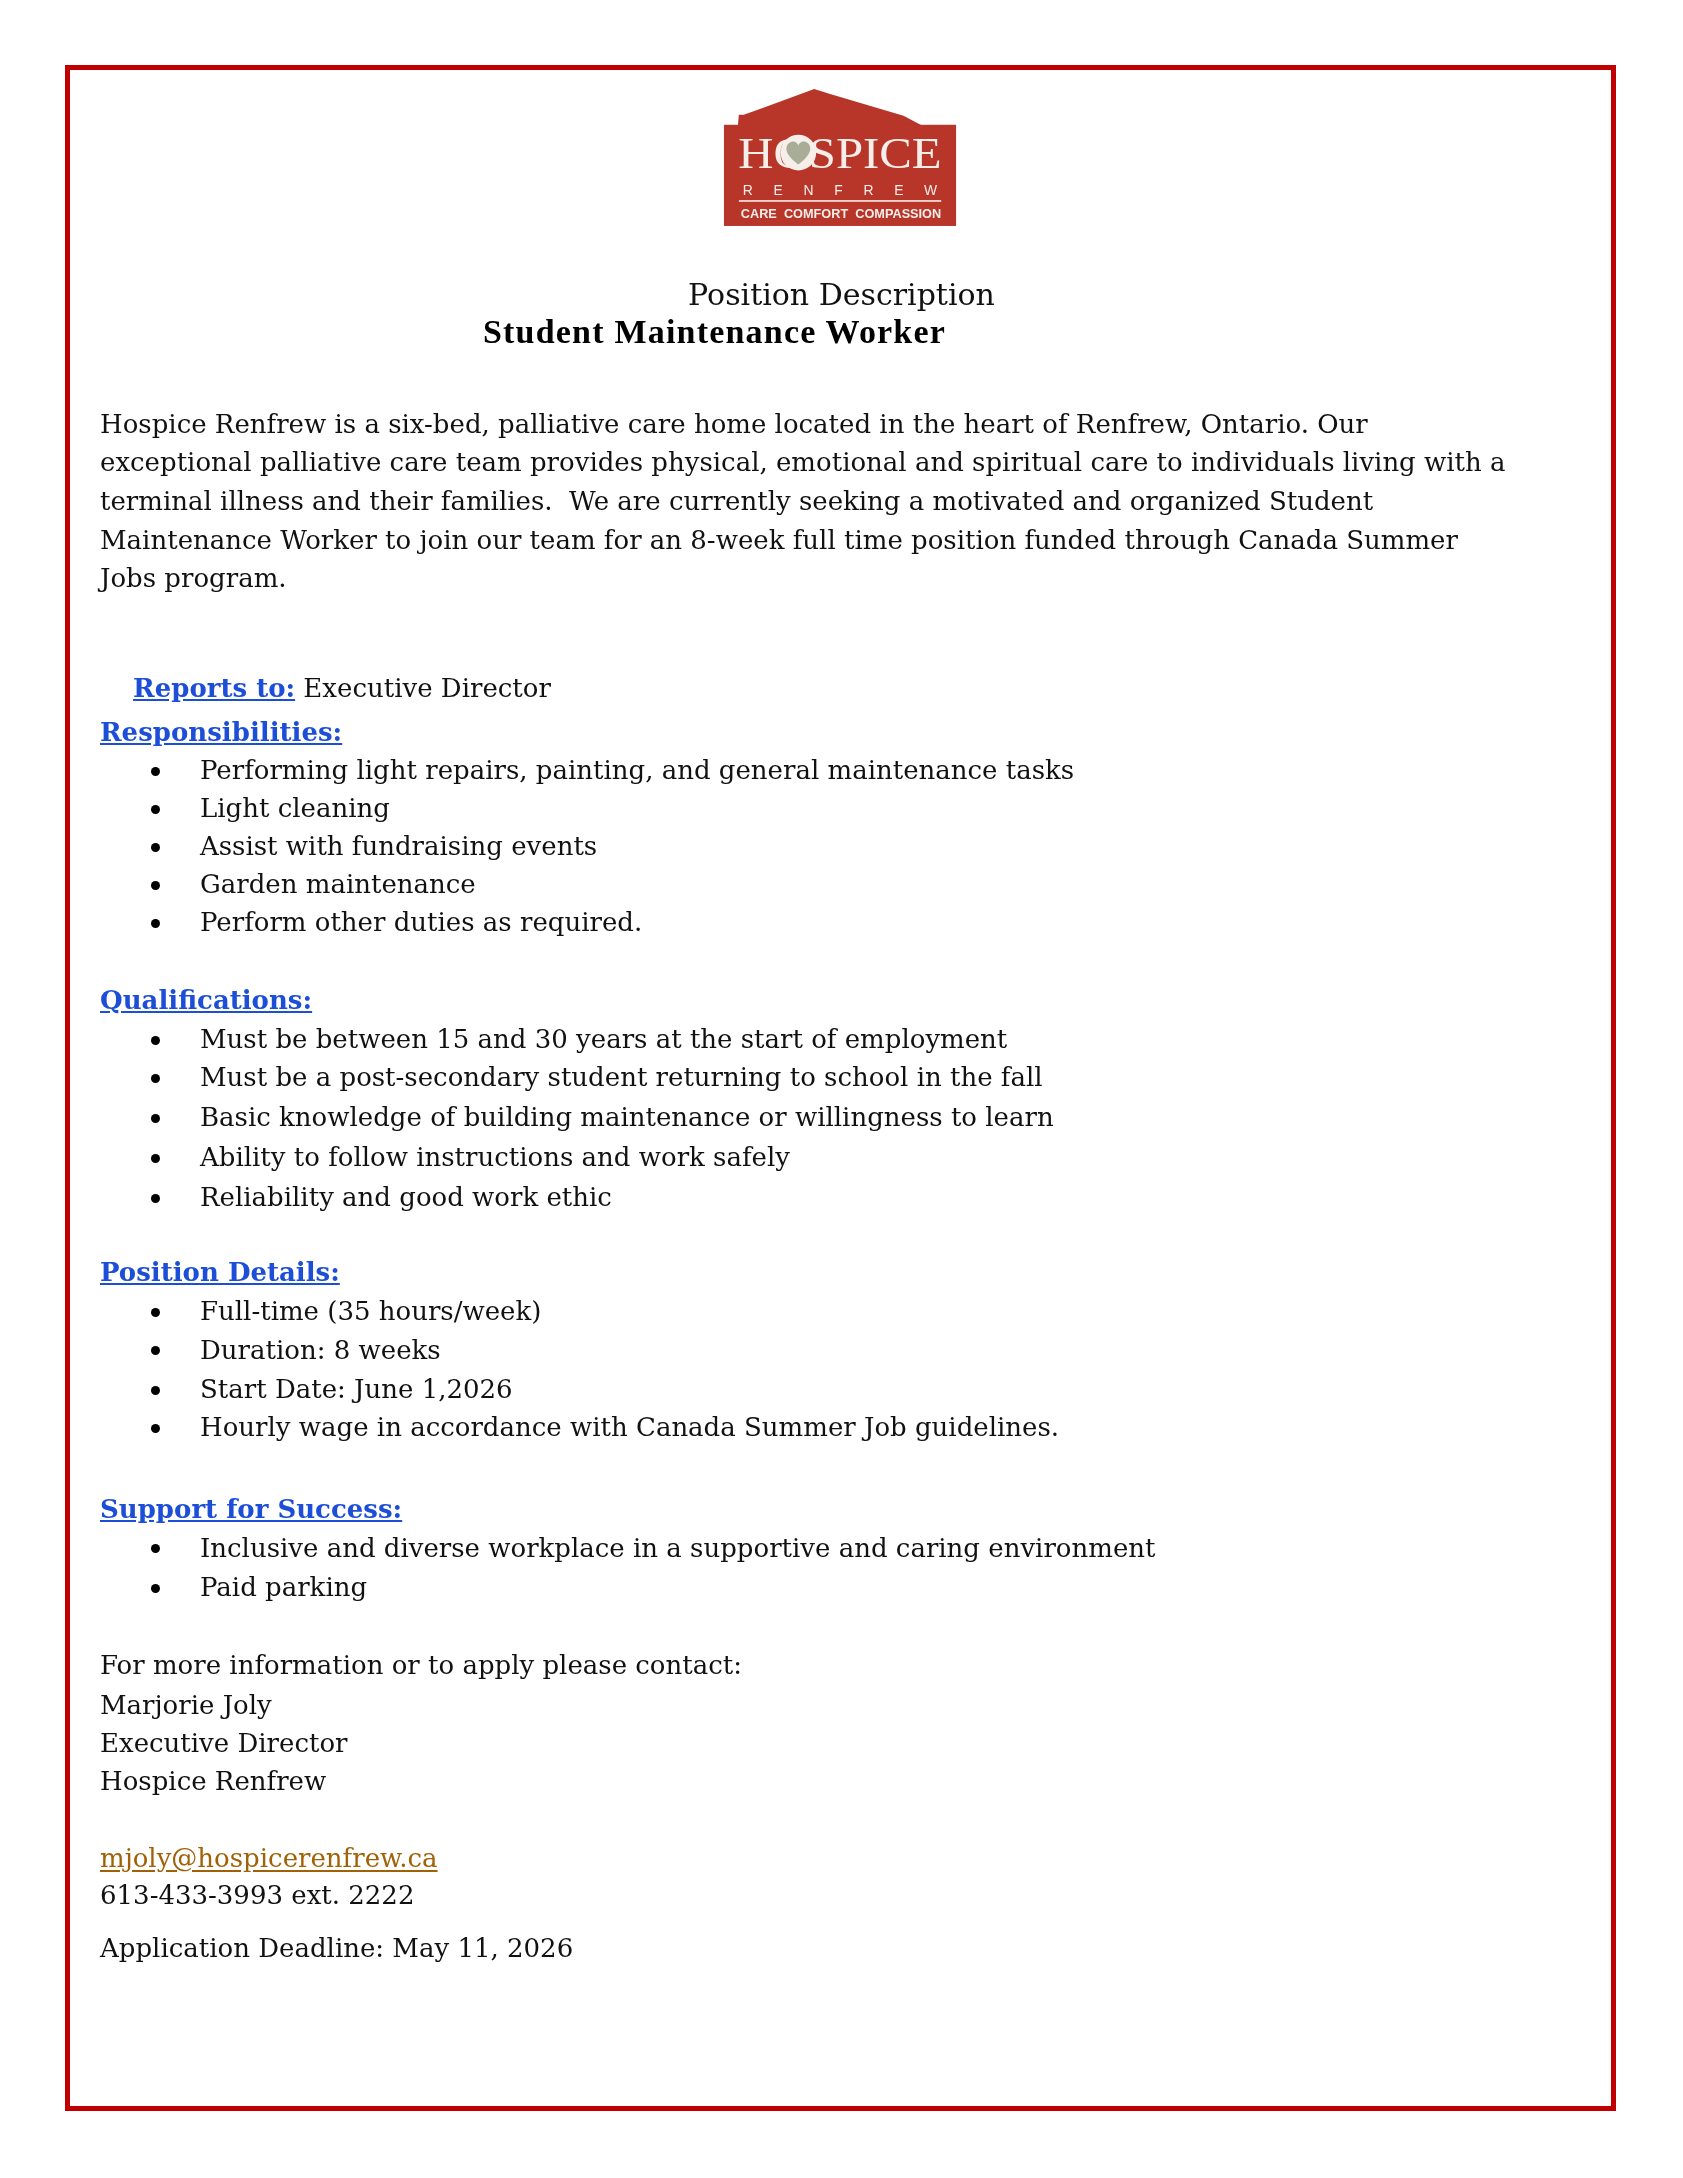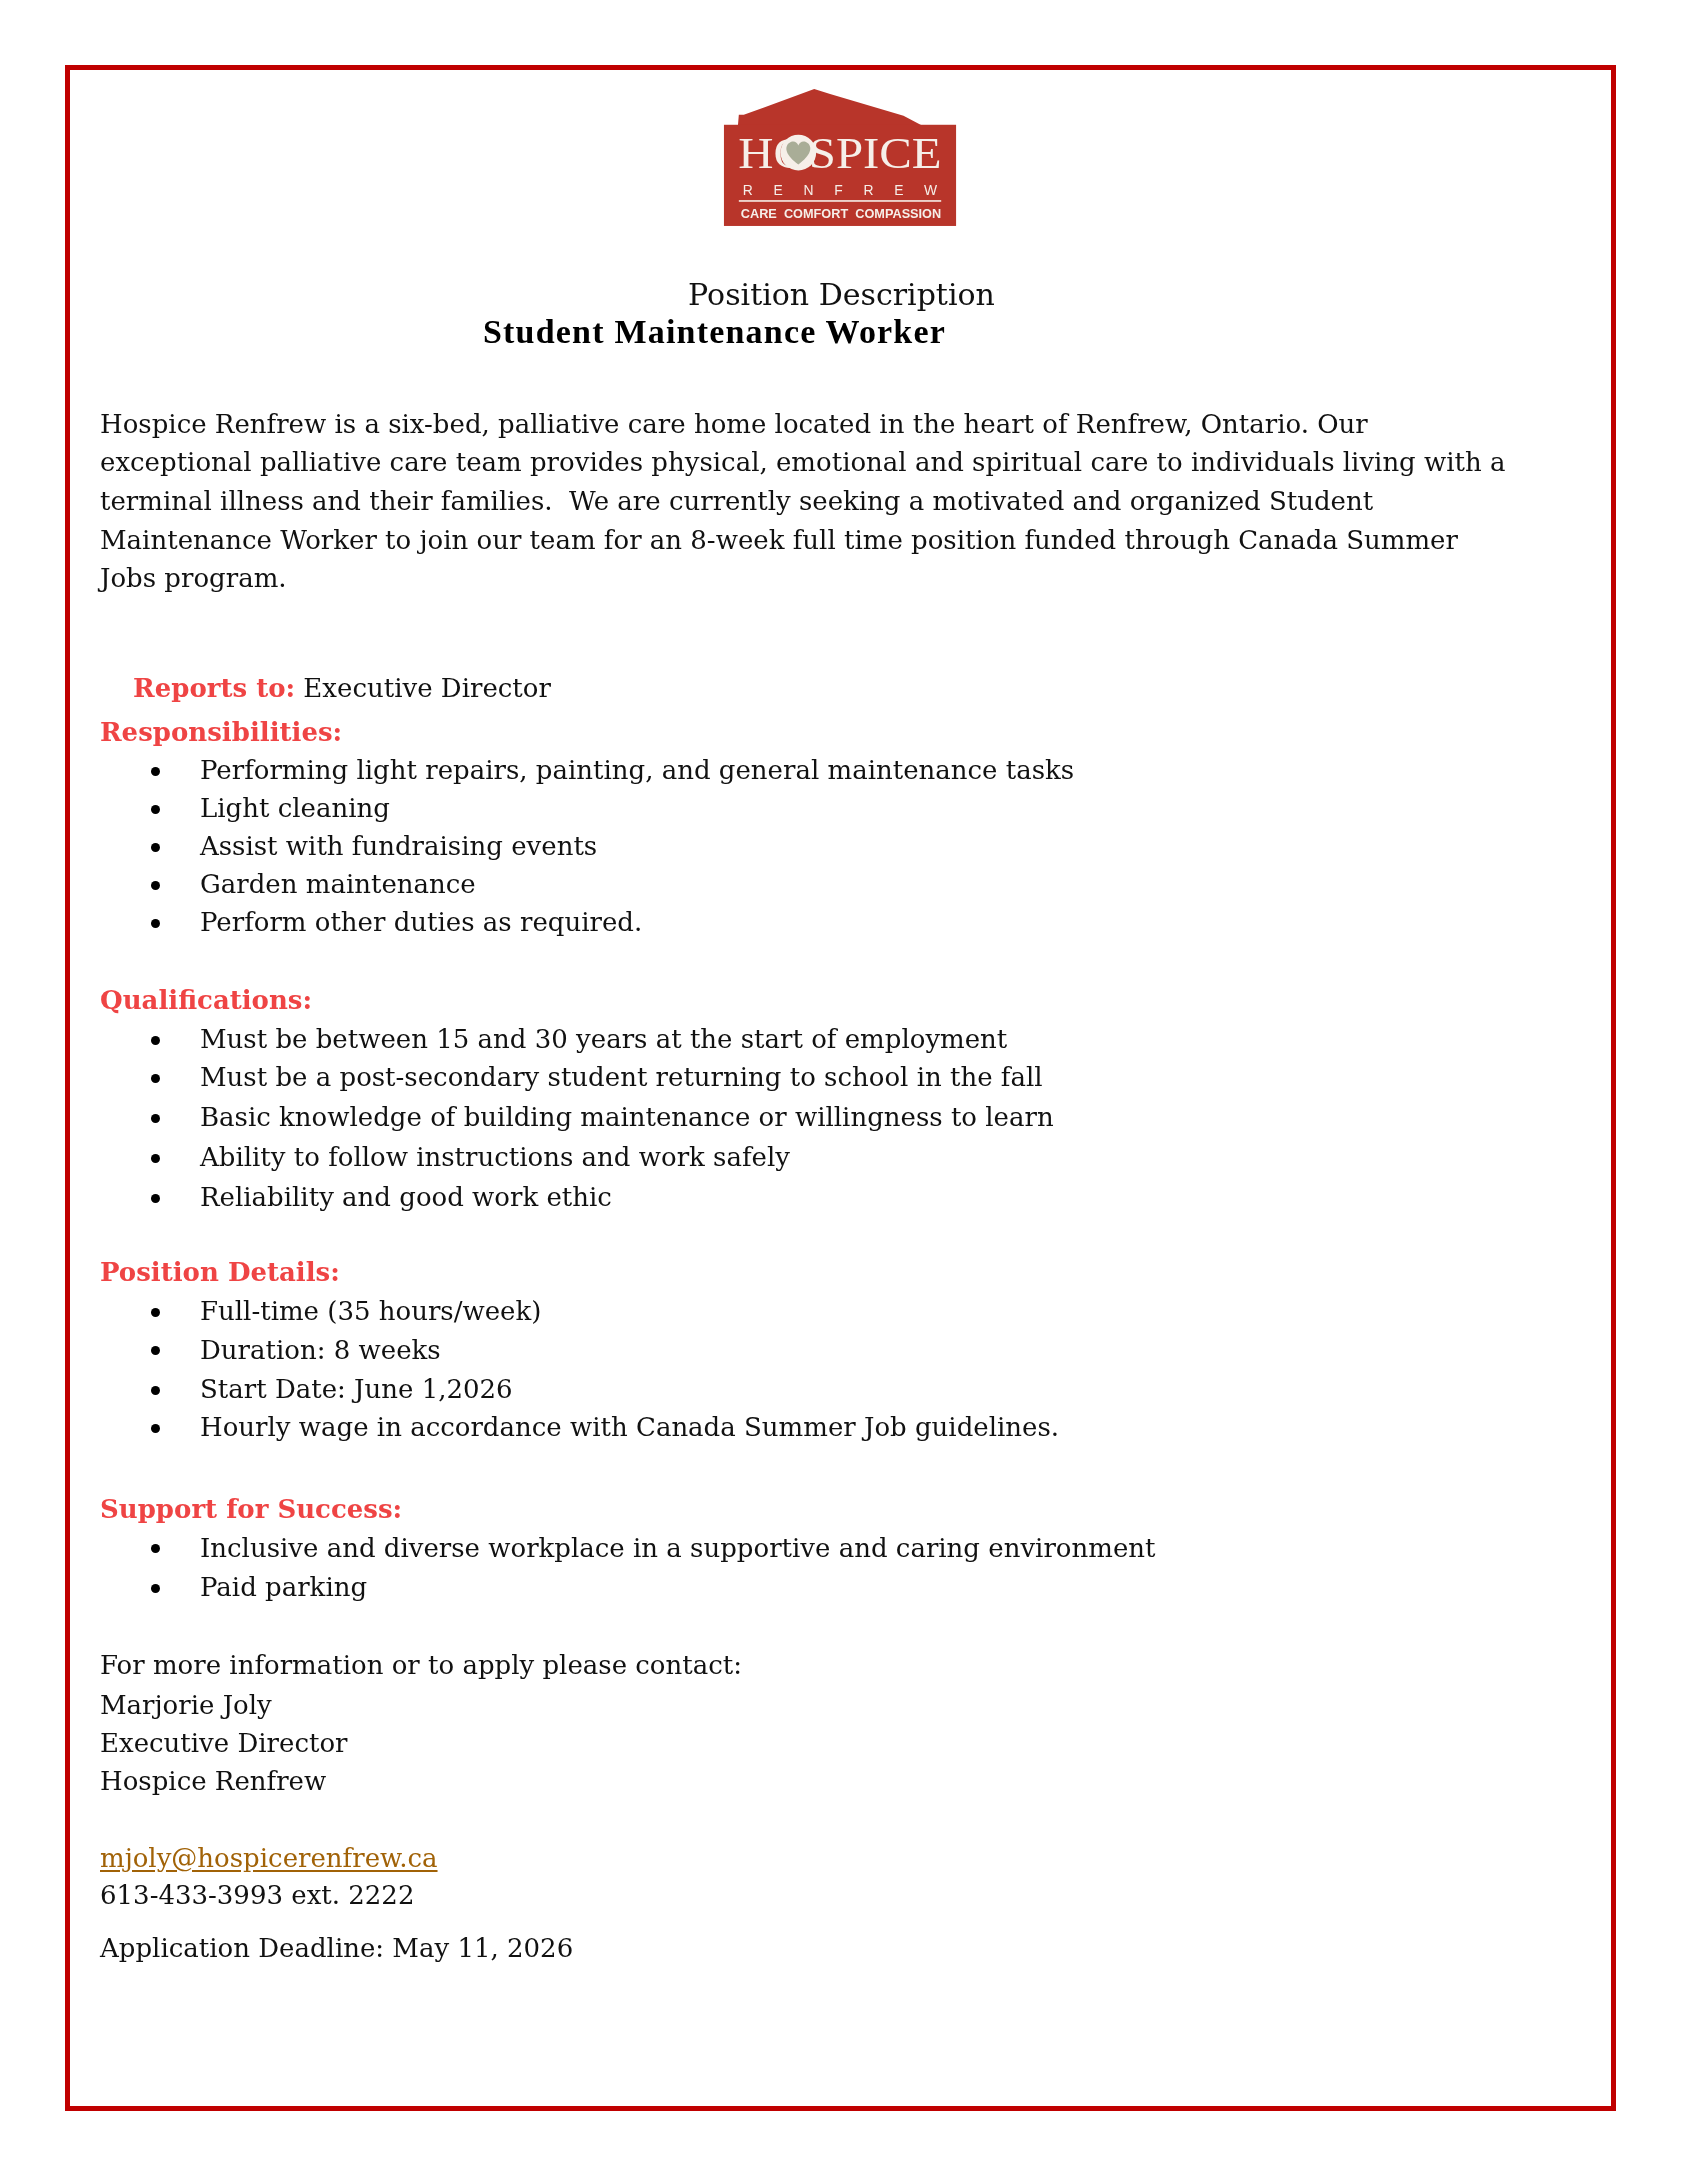--- a/index.html
+++ b/index.html
@@ -19,21 +19,21 @@
     position: absolute; left: 0; width: 1429px; top: 314px;
     text-align: center; font-family: "Liberation Serif", serif;
     font-weight: bold; font-size: 34px; line-height: 36px; color: #000;
     letter-spacing: 1.2px;
   }
   .body-text {
     position: absolute; left: 100px; font-family: "DejaVu Serif", serif;
     font-size: 26px; color: #111; white-space: nowrap;
   }
   .line { position: absolute; left: 0; white-space: nowrap; line-height: 30px; }
-  .bold { font-weight: bold; color: #ef4444; }
+  .bold { font-weight: bold; color: #1d4ed8; text-decoration: underline; }
   .bullet-dot {
     position: absolute; left: 51px; width: 9px; height: 9px; border-radius: 50%;
     background: #000;
   }
   .item-text { position: absolute; left: 100px; white-space: nowrap; line-height: 30px; }
   .email { color: #a16207; text-decoration: underline; text-underline-offset: 3px; }
 </style>
 </head>
 <body>
 

